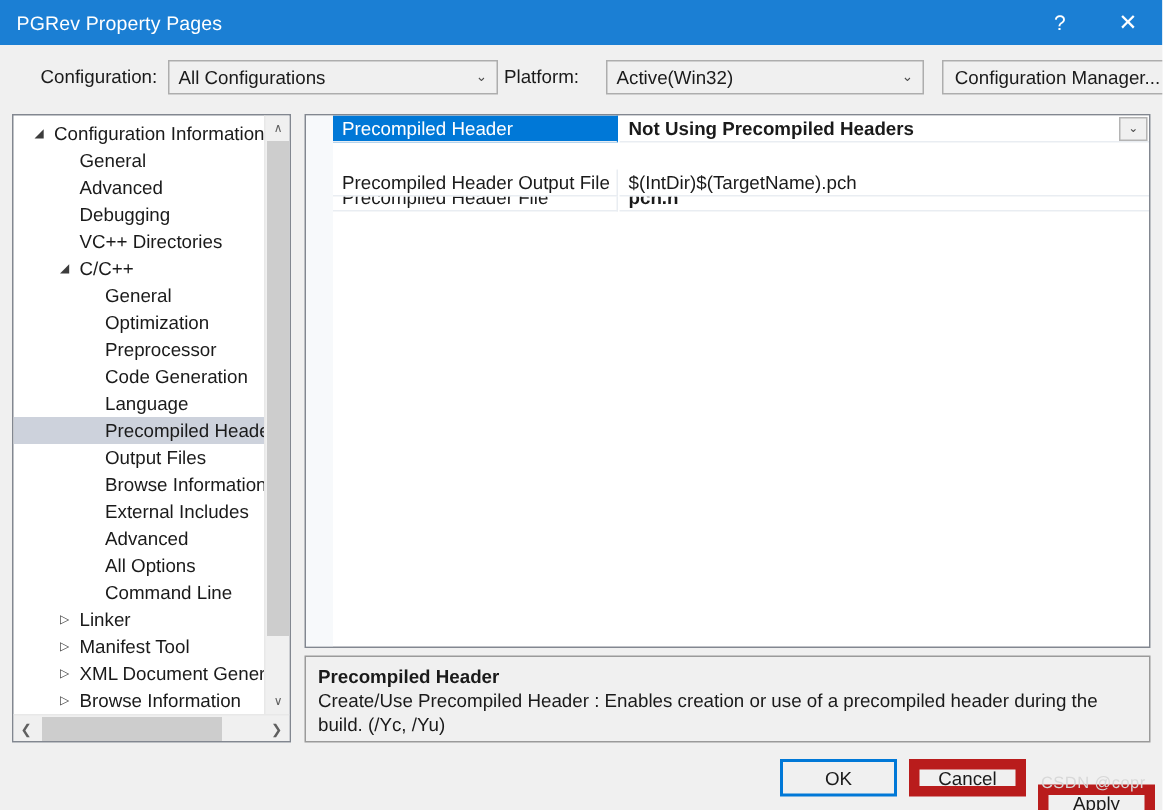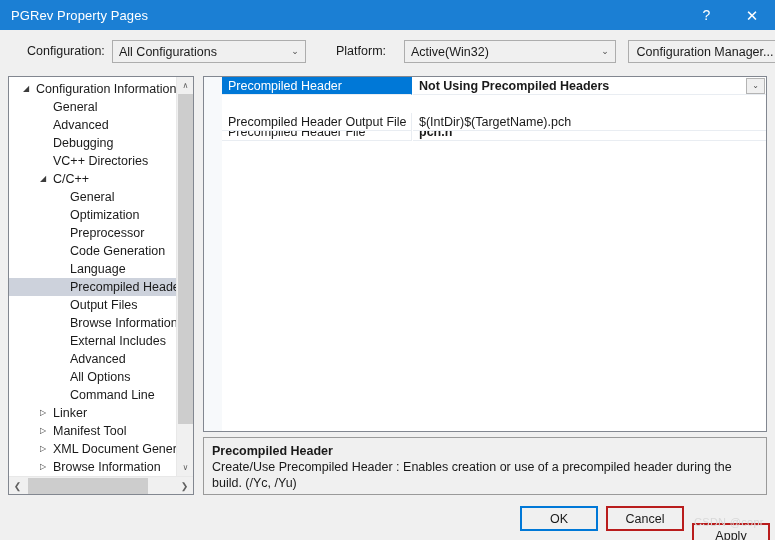--- a/index.html
+++ b/index.html
@@ -86,21 +86,21 @@
     overflow: hidden;
   }
   .combo .combo-arrow {
     width: 20px;
     text-align: center;
     font-size: 9px;
     color: #4d4d4d;
     line-height: 1;
     padding-bottom: 1px;
   }
-  #combo-configuration { left: 96px; width: 194px; gap: 30px; }
+  #combo-configuration { left: 96px; width: 220px; gap: 30px; }
   #combo-platform { left: 388px; width: 212px; }
 
   .pushbtn {
     position: absolute;
     background: #f0f0f0;
     border: 1px solid #adadad;
     box-sizing: border-box;
     font-family: "Liberation Sans", sans-serif;
     font-size: 12.5px;
     color: #1a1a1a;
@@ -309,21 +309,21 @@
     font-size: 12.5px;
     color: #1a1a1a;
     line-height: 16px;
   }
 
   
   .dlgbtn {
     position: absolute;
     height: 25px;
     background: #f0f0f0;
-    border: 2px solid #b91c1c;
+    border: 7px solid #b91c1c;
     box-sizing: border-box;
     font-family: "Liberation Sans", sans-serif;
     font-size: 12.5px;
     color: #1a1a1a;
     display: flex;
     align-items: center;
     justify-content: center;
     white-space: nowrap;
   }
   #btn-ok {

